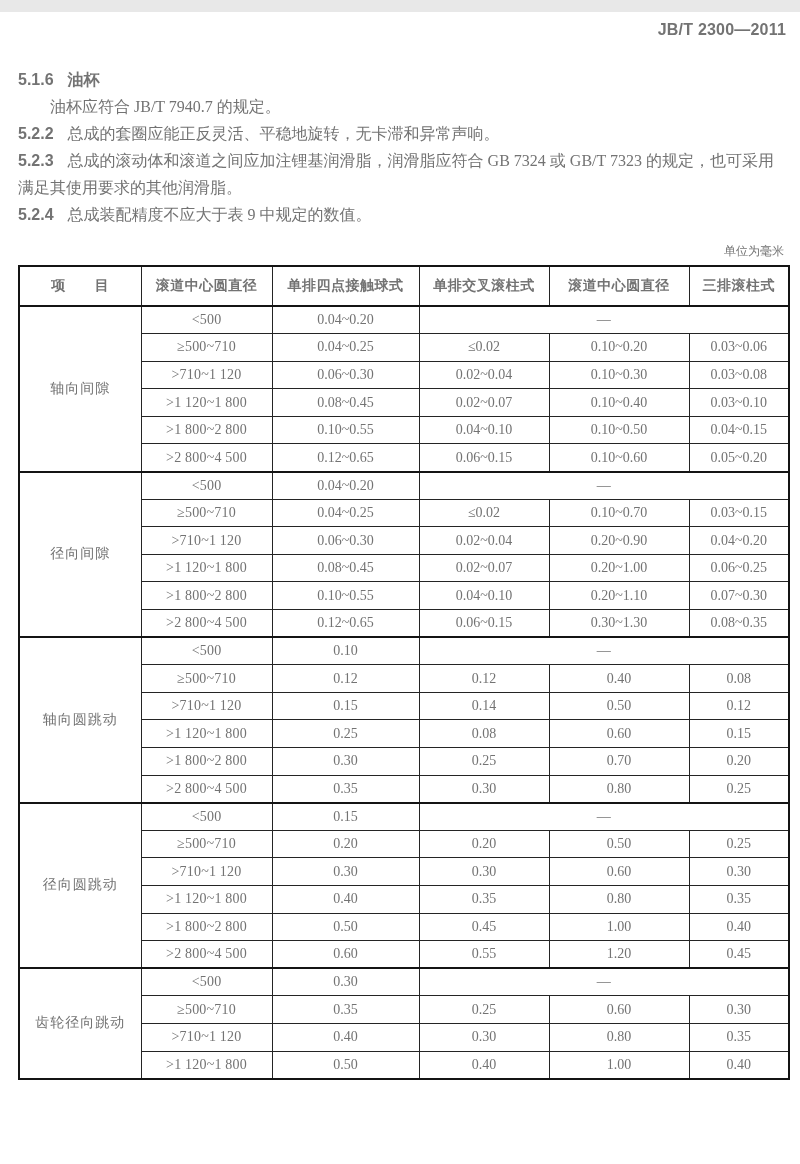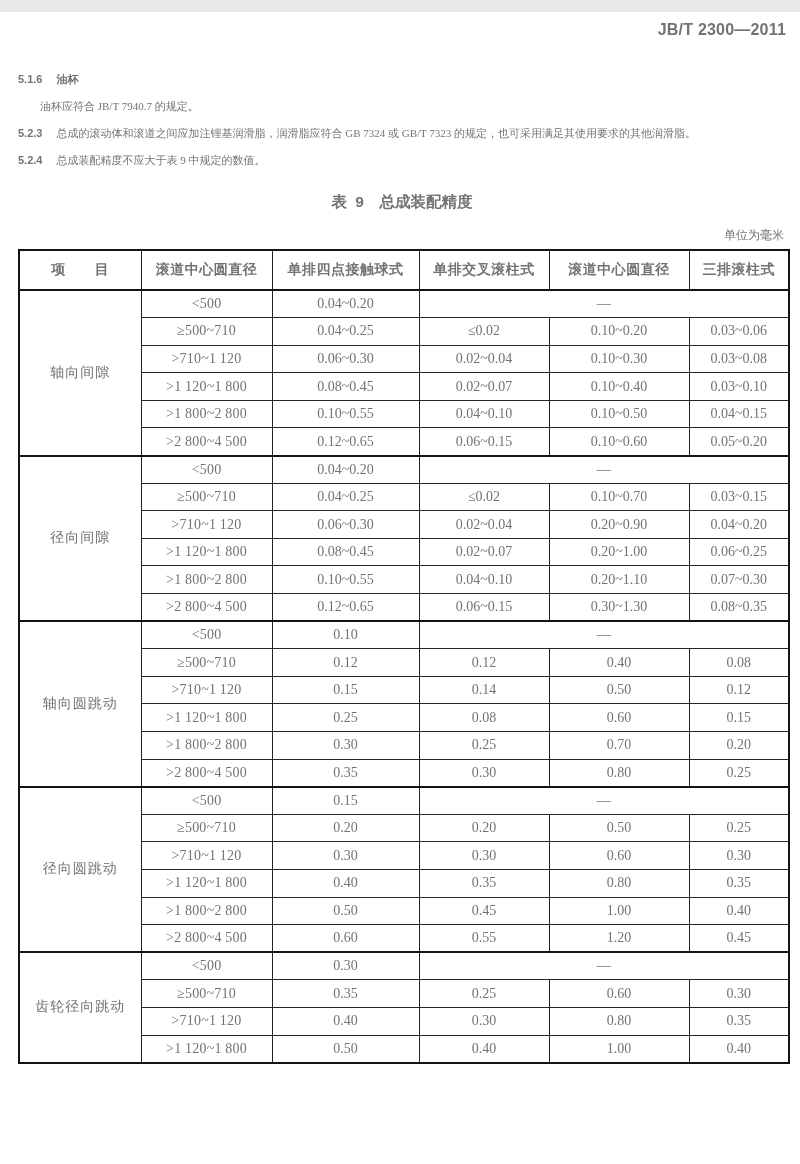--- a/index.html
+++ b/index.html
@@ -18,21 +18,21 @@
   .doc-header {
     text-align: right;
     font-family: "Liberation Sans", "DejaVu Sans", sans-serif;
     font-weight: bold;
     font-size: 16px;
     line-height: 19px;
     letter-spacing: 0.2px;
   }
   .body-block {
     margin-top: 27px;
-    font-size: 11px;
+    font-size: 16px;
     line-height: 27px;
   }
   .clause-heading { margin: 0; }
   .clause-heading .num,
   .clause .num {
     font-family: "Liberation Sans", "DejaVu Sans", sans-serif;
     font-weight: bold;
     margin-right: 14px;
   }
   .clause-heading .htxt {
@@ -95,32 +95,34 @@
   <div class="body-block">
 
     <p class="clause-heading">
       <span class="num">5.1.6</span><span class="htxt">油杯</span>
     </p>
 
     <p class="indent-para">油杯应符合 JB/T 7940.7 的规定。</p>
 
 
 
+    <p class="clause">
+      <span class="num">5.2.2</span><span>总成的套圈应能正反灵活、平稳地旋转，无卡滞和异常声响。</span>
+    </p>
 
     <p class="clause">
       <span class="num">5.2.3</span><span>总成的滚动体和滚道之间应加注锂基润滑脂，润滑脂应符合 GB 7324 或 GB/T 7323 的规定，也可采用满足其使用要求的其他润滑脂。</span>
     </p>
 
     <p class="clause">
       <span class="num">5.2.4</span><span>总成装配精度不应大于表 9 中规定的数值。</span>
     </p>
 
   </div>
 
-  <div class="table-caption">表 9　总成装配精度</div>
 
   <div class="unit-note">单位为毫米</div>
 
   <table class="precision">
     <colgroup>
       <col style="width:122px">
       <col style="width:131px">
       <col style="width:147px">
       <col style="width:130px">
       <col style="width:140px">

